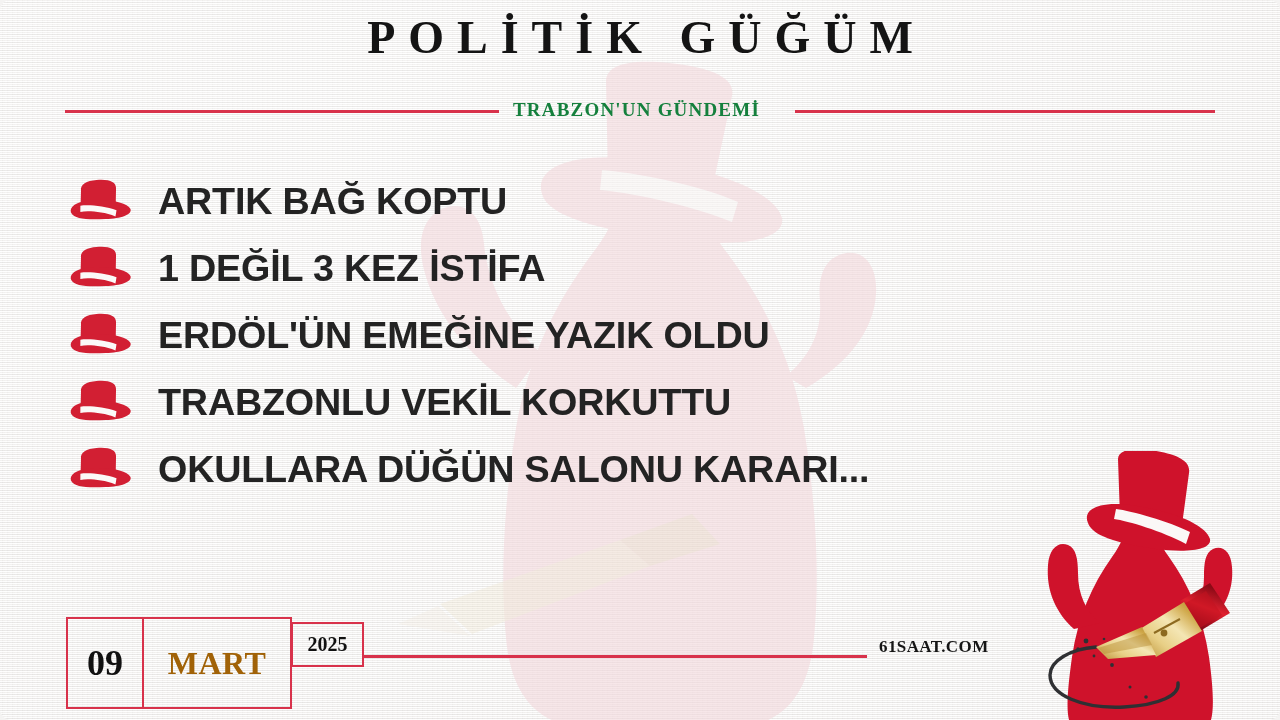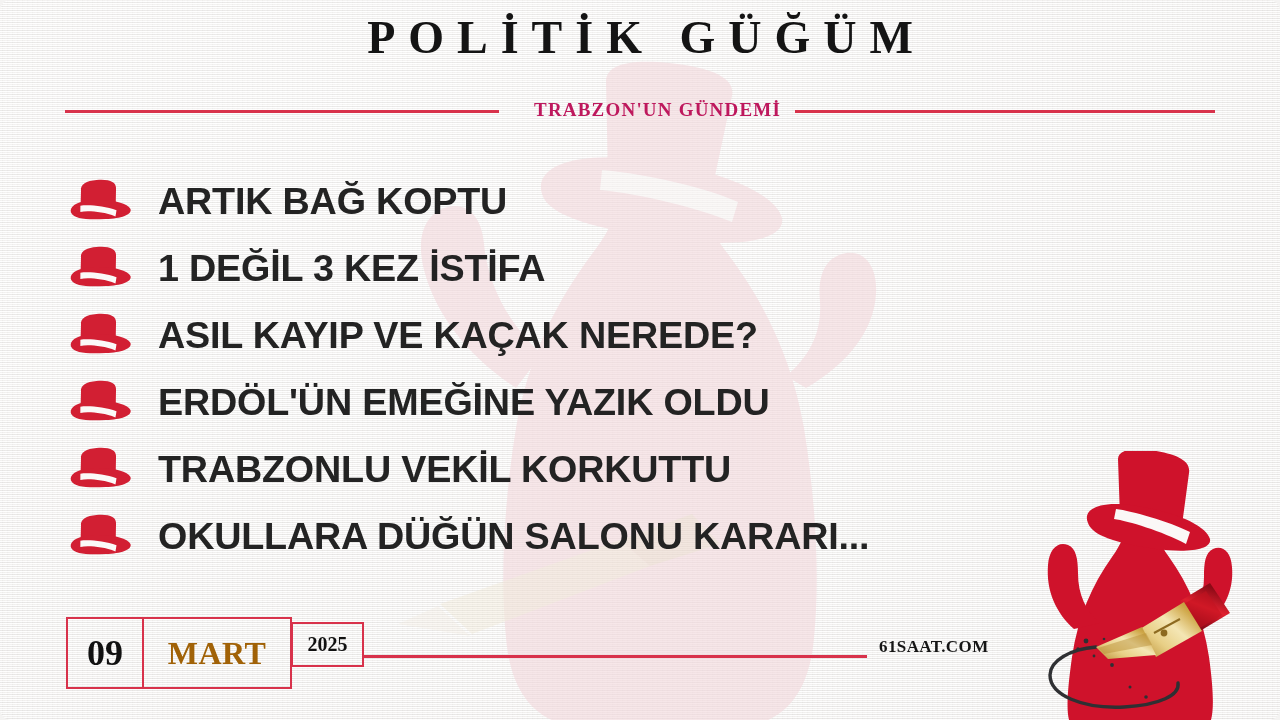--- a/index.html
+++ b/index.html
@@ -93,26 +93,26 @@
   }
   .rule {
     height: 3px;
     background: #d8324b;
     flex: 0 0 auto;
   }
   .rule-left { width: 434px; margin-left: 65px; }
   .rule-right { width: 420px; margin-right: 65px; }
   .subtitle-text {
     flex: 1 1 auto;
-    text-align: right;
+    text-align: left;
     font-family: "Liberation Serif", serif;
     font-weight: 700;
     font-size: 19px;
     letter-spacing: 1.2px;
-    color: #be185d;
+    color: #15803d;
     white-space: nowrap;
     padding: 0 14px;
     transform: translateY(-1px);
   }
 
   
   .headline-list {
     position: absolute;
     top: 168px;
     left: 66px;
@@ -151,21 +151,21 @@
     top: 600px;
     width: 1280px;
     height: 120px;
     z-index: 6;
   }
   .date-box {
     position: absolute;
     left: 66px;
     top: 617px - 600px;
     top: 17px;
-    height: 72px;
+    height: 92px;
     display: flex;
     align-items: stretch;
     border: 2.5px solid #d8324b;
     box-sizing: border-box;
   }
   .date-day {
     width: 76px;
     display: flex;
     align-items: center;
     justify-content: center;
@@ -312,28 +312,20 @@
 
     <div class="headline-row">
       <svg class="hat-bullet" viewBox="0 0 64 46" xmlns="http://www.w3.org/2000/svg">
         <path d="M17 9 C17 3, 24 0, 34 1 C47 2, 53 6, 52 12 L49 29 L14 25 Z" fill="#d21f33"></path>
         <path d="M4 30 C2 23, 11 19, 25 20 C45 22, 61 28, 63 35 C64 41, 52 43, 37 41 C18 39, 6 36, 4 30 Z" fill="#d21f33"></path>
         <path d="M14 24 C22 24, 38 28, 49 34 L47 40 C35 33, 21 30, 13 30 Z" fill="#fbf9f8"></path>
       </svg>
       <div class="headline-text">1 DEĞİL 3 KEZ İSTİFA</div>
     </div>
 
-    <div class="headline-row">
-      <svg class="hat-bullet" viewBox="0 0 64 46" xmlns="http://www.w3.org/2000/svg">
-        <path d="M17 9 C17 3, 24 0, 34 1 C47 2, 53 6, 52 12 L49 29 L14 25 Z" fill="#d21f33"></path>
-        <path d="M4 30 C2 23, 11 19, 25 20 C45 22, 61 28, 63 35 C64 41, 52 43, 37 41 C18 39, 6 36, 4 30 Z" fill="#d21f33"></path>
-        <path d="M14 24 C22 24, 38 28, 49 34 L47 40 C35 33, 21 30, 13 30 Z" fill="#fbf9f8"></path>
-      </svg>
-      <div class="headline-text">ASIL KAYIP VE KAÇAK NEREDE?</div>
-    </div>
 
     <div class="headline-row">
       <svg class="hat-bullet" viewBox="0 0 64 46" xmlns="http://www.w3.org/2000/svg">
         <path d="M17 9 C17 3, 24 0, 34 1 C47 2, 53 6, 52 12 L49 29 L14 25 Z" fill="#d21f33"></path>
         <path d="M4 30 C2 23, 11 19, 25 20 C45 22, 61 28, 63 35 C64 41, 52 43, 37 41 C18 39, 6 36, 4 30 Z" fill="#d21f33"></path>
         <path d="M14 24 C22 24, 38 28, 49 34 L47 40 C35 33, 21 30, 13 30 Z" fill="#fbf9f8"></path>
       </svg>
       <div class="headline-text">ERDÖL'ÜN EMEĞİNE YAZIK OLDU</div>
     </div>
 

